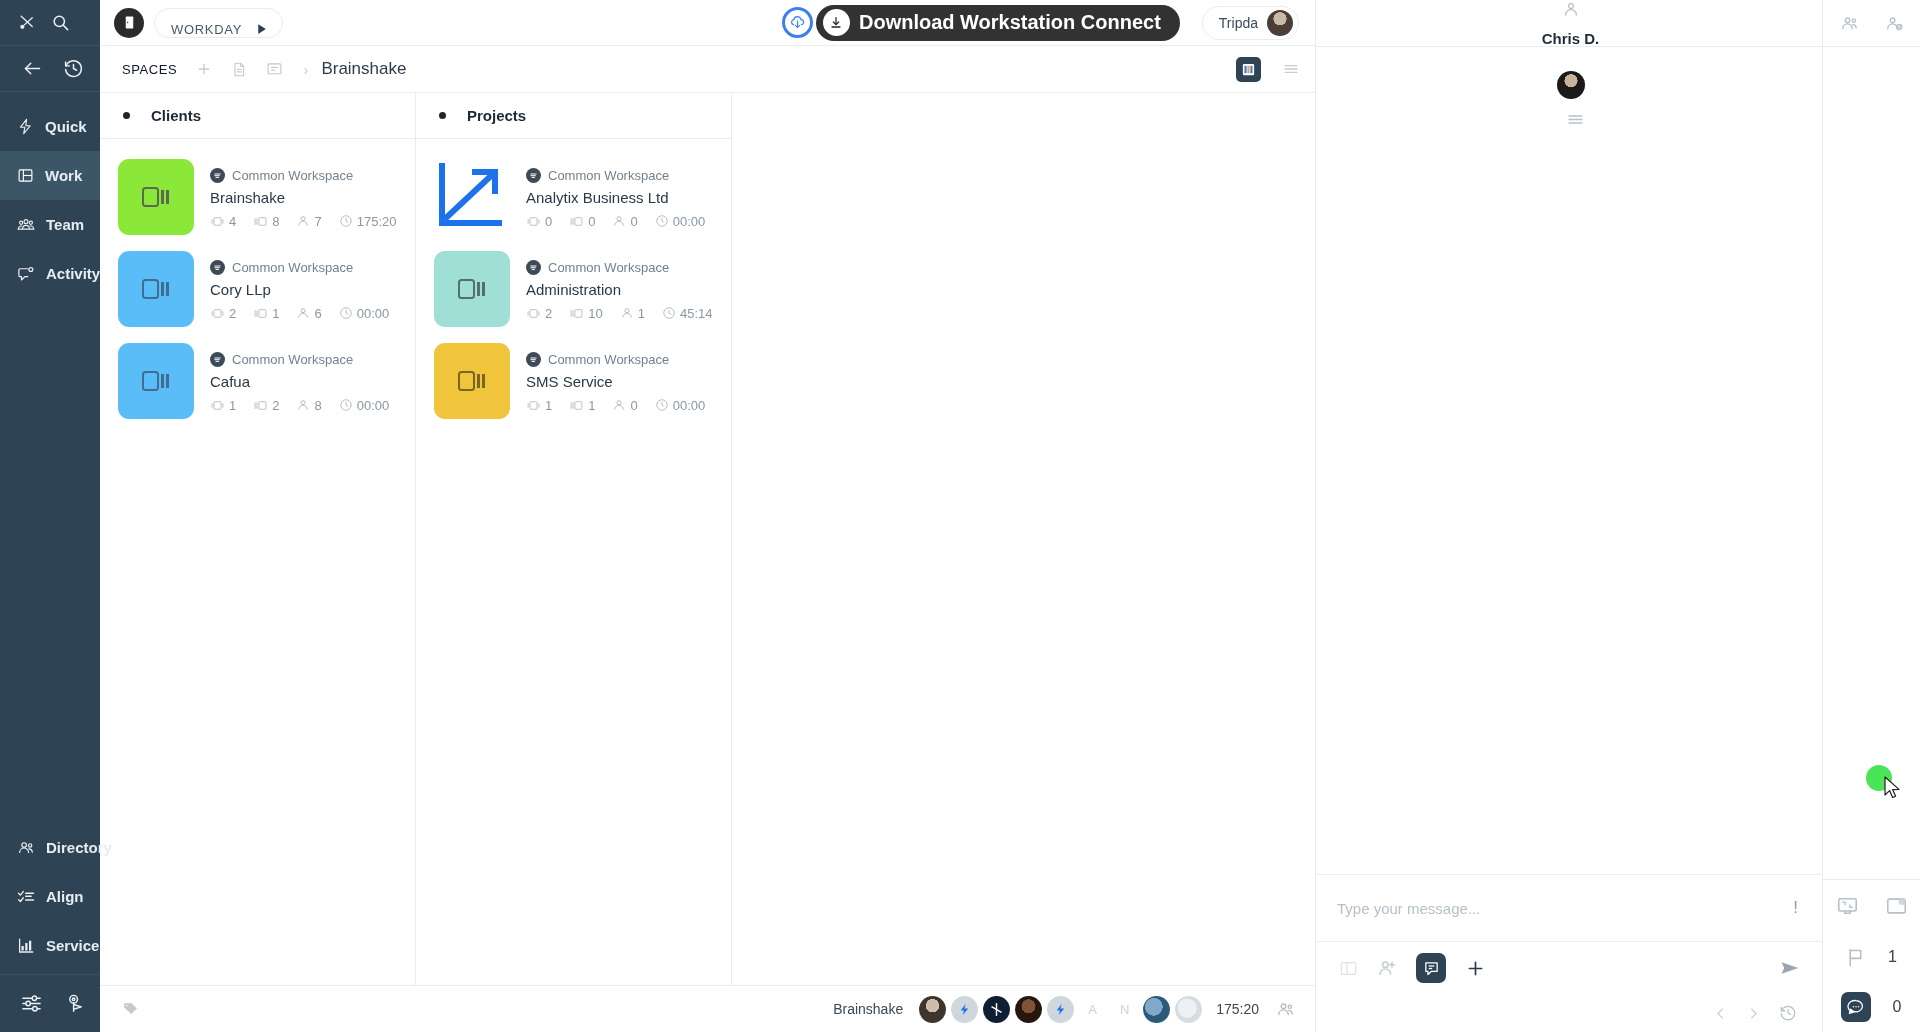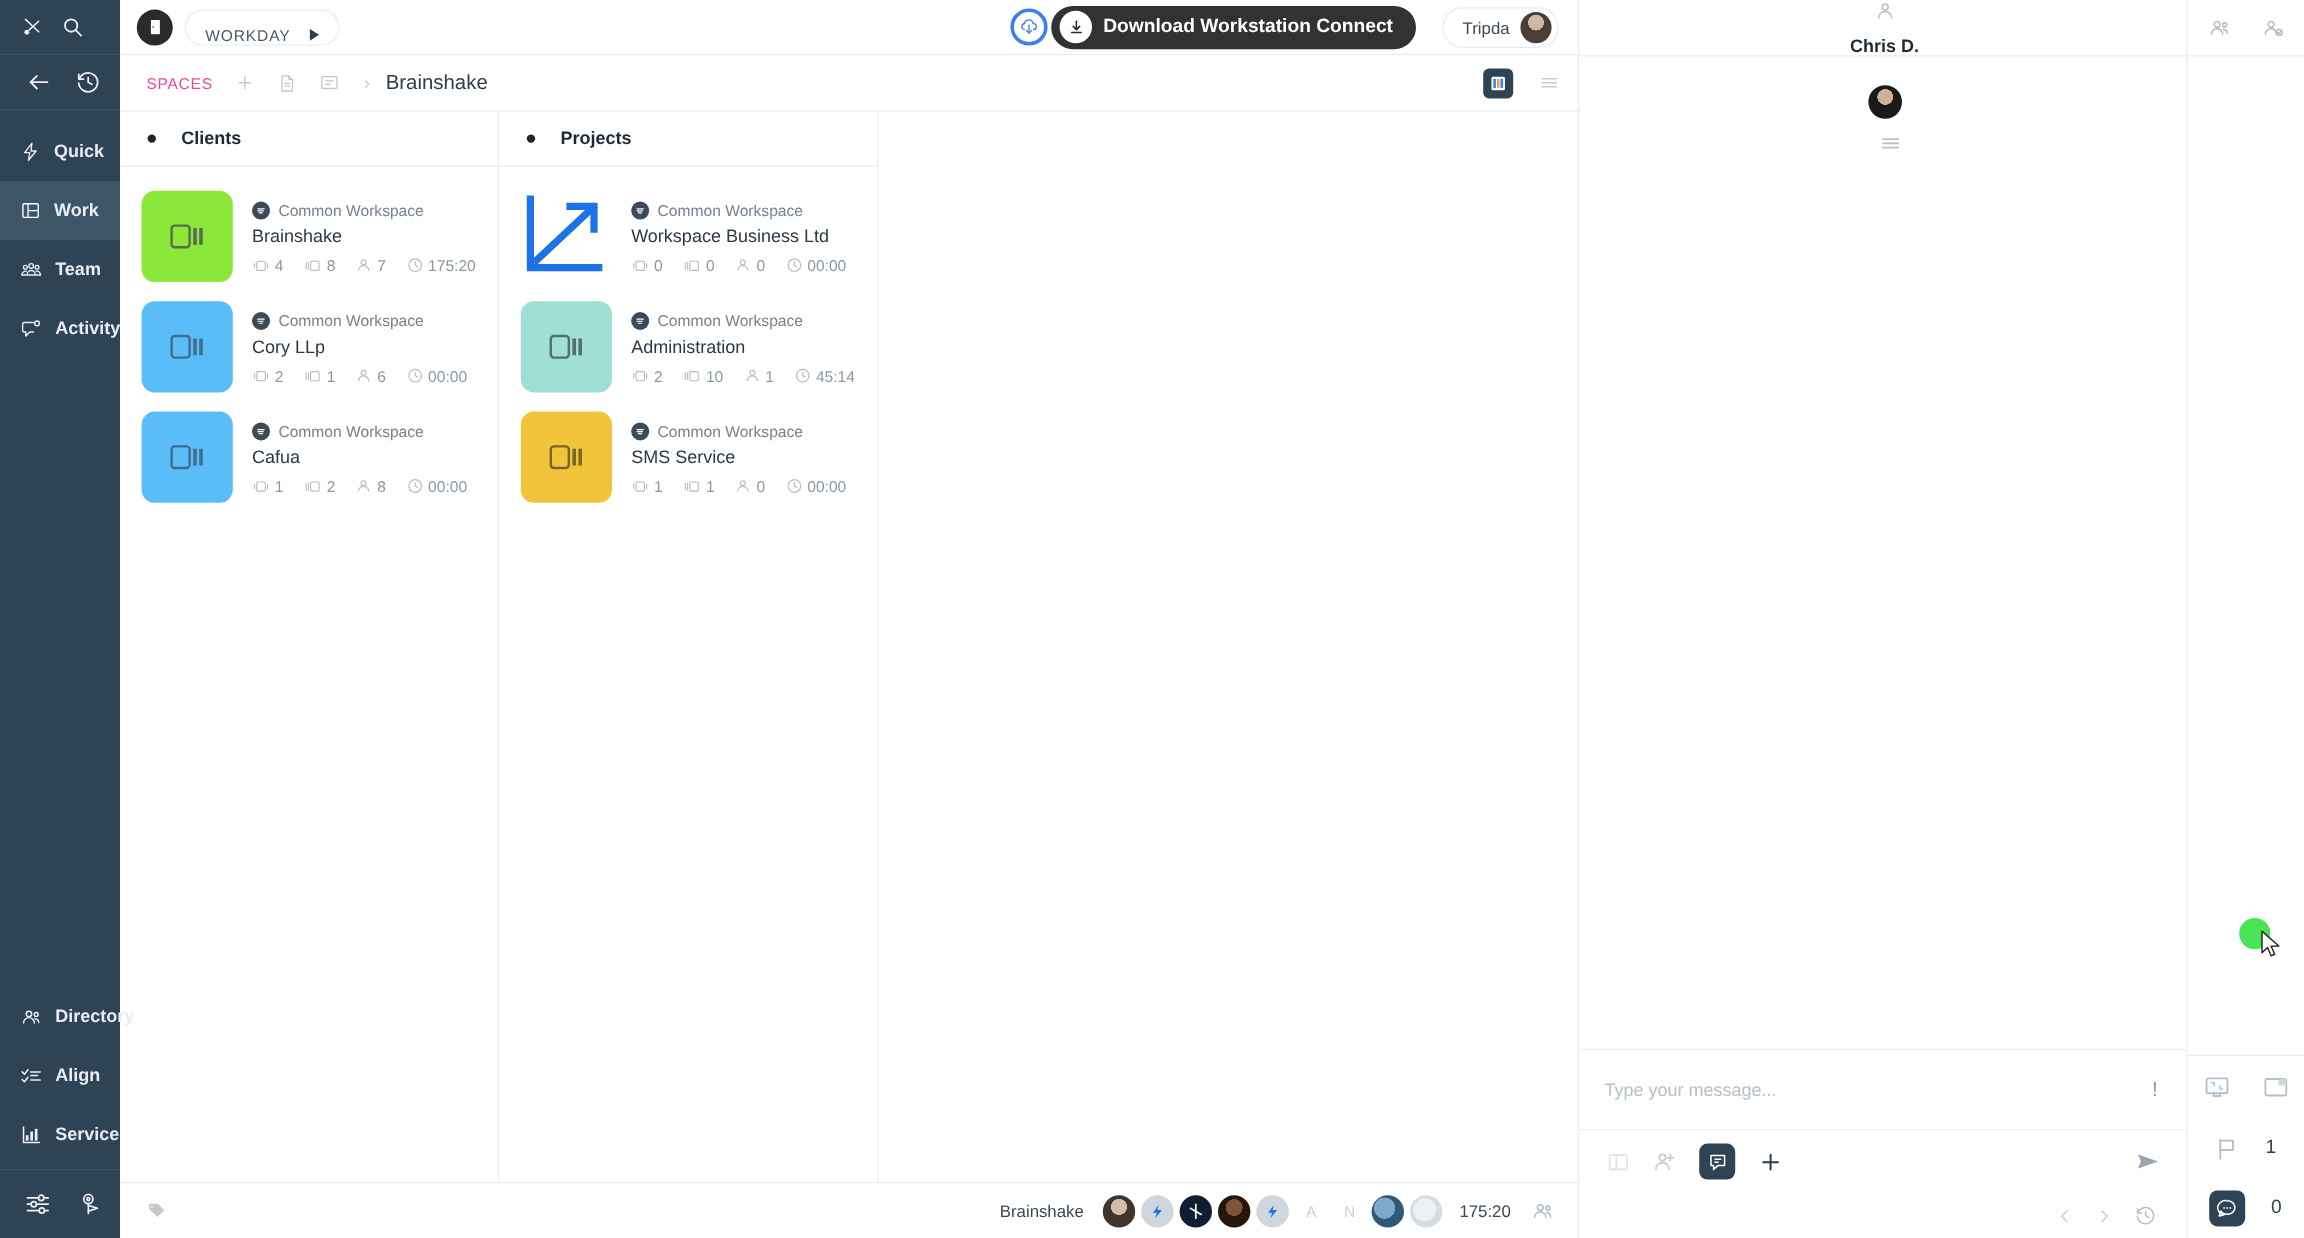--- a/index.html
+++ b/index.html
@@ -62,40 +62,40 @@
   .ws-pill .lbl { font-size: 13px; color: #4a5a68; letter-spacing: .7px; font-weight: 500; }
   .topbar-spacer { flex: 1 1 auto; }
   .cloud-btn {
     width: 31px; height: 31px; border-radius: 50%; border: 3px solid #3d7ff2;
     background: #fff; display: flex; align-items: center; justify-content: center;
     cursor: pointer; flex: 0 0 31px; margin-right: -7px; z-index: 2;
   }
   .dl-btn {
     height: 36px; border-radius: 18px; background: #323232; color: #fff;
     display: flex; align-items: center; gap: 9px; padding: 0 19px 0 7px;
-    font-size: 16px; font-weight: bold; cursor: pointer;
+    font-size: 20px; font-weight: bold; cursor: pointer;
   }
   .dl-circle {
     width: 27px; height: 27px; border-radius: 50%; background: #fff;
     display: flex; align-items: center; justify-content: center; flex: 0 0 27px;
   }
   .user-pill {
     height: 34px; border: 1px solid #ececec; border-radius: 18px;
     display: flex; align-items: center; gap: 9px; padding: 0 5px 0 16px;
     margin-left: 12px; cursor: pointer;
   }
   .user-pill .nm { font-size: 14px; color: #3c4a57; }
   .avatar { border-radius: 50%; background-size: cover; flex: 0 0 auto; display:block; }
 
   
   .crumbbar {
     height: 47px; border-bottom: 1px solid #e9ebee; display: flex;
     align-items: center; padding: 0 14px 0 22px; gap: 0; background: #fff;
   }
-  .crumb-spaces { font-size: 13px; color: #ec4899; letter-spacing: .6px; cursor:pointer; }
+  .crumb-spaces { font-size: 13px; color: #0f172a; letter-spacing: .6px; cursor:pointer; }
   .crumb-tool { margin-left: 19px; cursor: pointer; display: inline-flex; }
   .crumb-sep { margin: 0 13px 0 20px; color: #c3ccd4; font-size: 15px; }
   .crumb-cur { font-size: 17px; color: #2f3d4a; cursor: pointer; }
   .crumb-spacer { flex: 1 1 auto; }
   .view-btn {
     width: 25px; height: 25px; border-radius: 5px; background: #2e4354;
     display: flex; align-items: center; justify-content: center; cursor: pointer;
   }
   .list-btn { margin-left: 20px; cursor: pointer; display: inline-flex; }
 
@@ -642,21 +642,21 @@
               <div class="ws-line">
                 <span class="ws-chip">
                   <svg width="9" height="9" viewBox="0 0 24 24" stroke="#ffffff" stroke-width="2.6" stroke-linecap="round">
                     <path d="M5 8 H19"></path>
                       <path d="M5 12.5 H17"></path>
                       <path d="M8 17 H15"></path>
                   </svg>
                 </span>
                 <span class="ws-name">Common Workspace</span>
               </div>
-              <div class="card-name">Workspace Business Ltd</div>
+              <div class="card-name">Analytix Business Ltd</div>
               <div class="stats">
                 <span class="stat">
                   <svg width="15" height="13" viewBox="0 0 24 24" fill="none" stroke="#b3bdc6" stroke-width="1.7">
                       <path d="M2 8 V16"></path>
                       <rect x="5.5" y="5" width="13" height="14" rx="1.5"></rect>
                       <path d="M22 8 V16"></path>
                     </svg>
                   <span>0</span>
                 </span>
                 <span class="stat">

